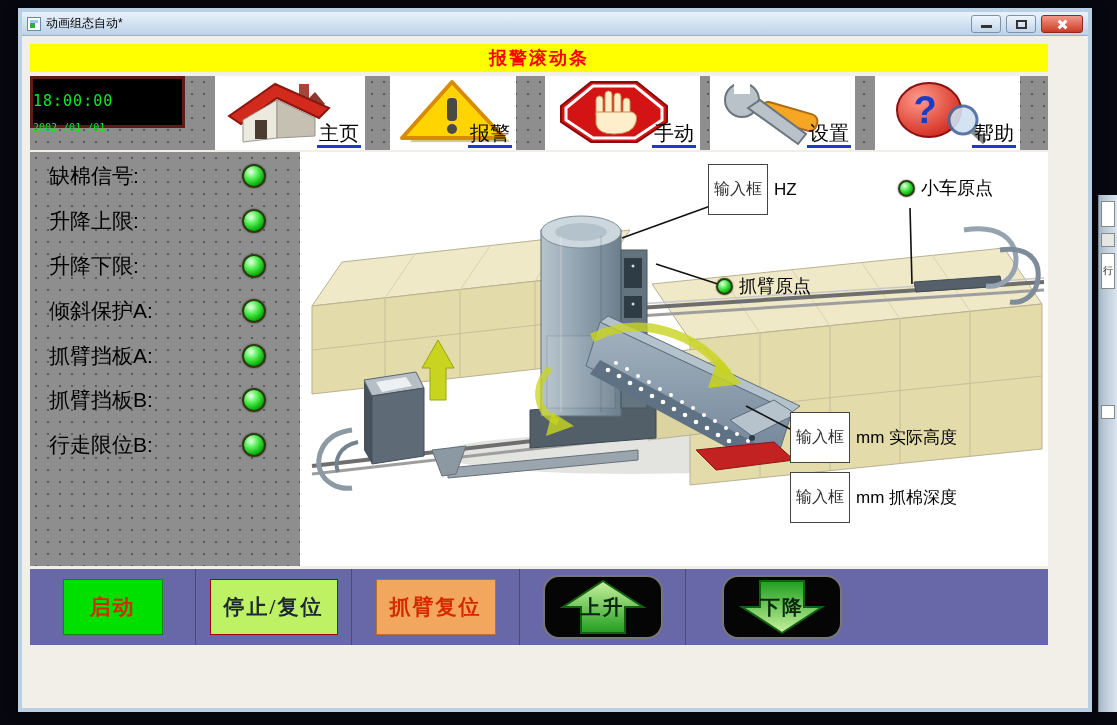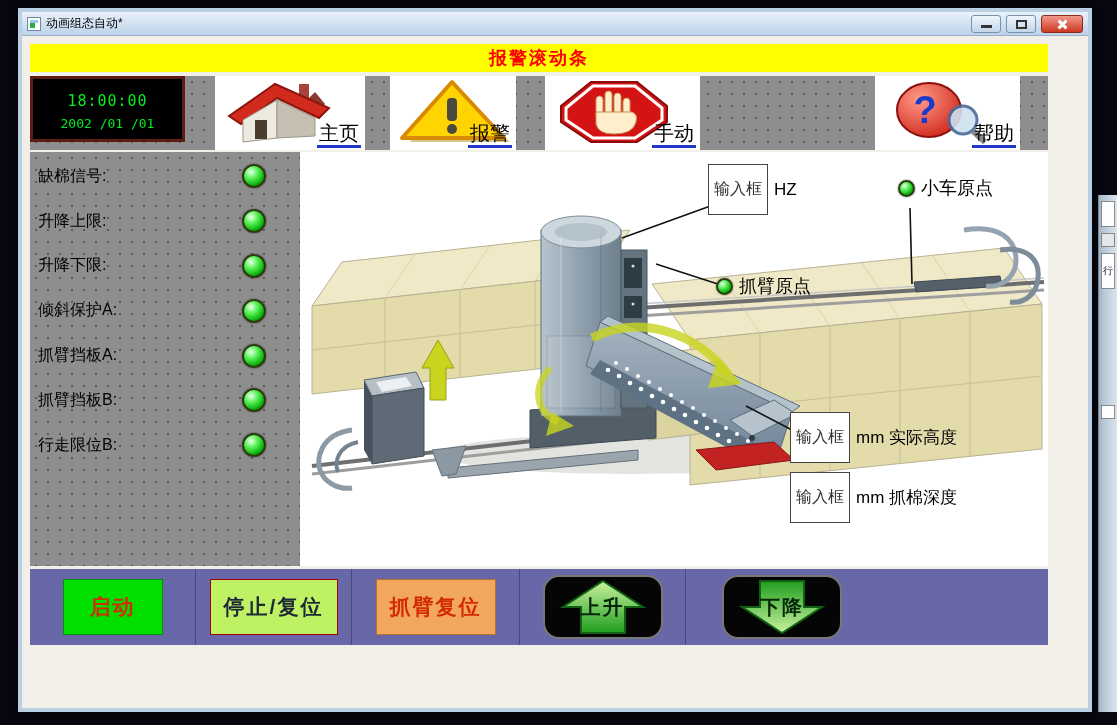--- a/index.html
+++ b/index.html
@@ -40,39 +40,39 @@
 
   
   .alarm-banner{position:absolute;left:8px;top:8px;width:1018px;height:28px;
     background:#ffff00;color:#ff0000;font-size:18px;font-weight:bold;
     text-align:center;line-height:28px;letter-spacing:2px}
 
   
   .dotted{background-color:#8e8e8e;
     background-image:radial-gradient(#5a5a5a 1px,transparent 1.3px);background-size:12px 12px}
   .toolbar{position:absolute;left:8px;top:40px;width:1018px;height:74px}
-  .clock{position:absolute;left:0;top:0;width:155px;height:66px;background:#000;
-    border:3px solid #5d1d15;text-align:center;padding-top:13px}
+  .clock{position:absolute;left:0;top:0;width:155px;height:52px;background:#000;
+    border:3px solid #5d1d15;padding-top:13px}
   .clock-time{font-family:"DejaVu Sans Mono",monospace;font-size:15px;color:#00ee22;letter-spacing:1px}
-  .clock-date{font-family:"DejaVu Sans Mono",monospace;font-size:13px;color:#00ee22;margin-top:6px}
+  .clock-date{font-family:"DejaVu Sans Mono",monospace;font-size:10px;color:#00ee22;margin-top:12px}
   .nav-cell{position:absolute;top:0;height:74px;background:#fff;cursor:pointer}
   .c-home{left:185px;width:150px}
   .c-alarm{left:360px;width:126px}
   .c-manual{left:515px;width:155px}
   .c-settings{left:680px;width:145px}
   .c-help{left:845px;width:145px}
   .nav-cell svg{position:absolute;left:4px;top:2px}
   .nav-label{position:absolute;right:4px;bottom:2px;font-size:20px;font-weight:normal;color:#000;
     border-bottom:3px solid #2238cc;padding:0 2px 1px 2px;line-height:1.1}
 
   
   .content{position:absolute;left:8px;top:116px;width:1018px;height:414px;display:flex}
   .status-panel{width:270px;height:100%;padding-top:2px}
   .status-row{height:44.8px;display:flex;align-items:center}
-  .status-label{margin-left:8px;font-size:16px;color:#000}
+  .status-label{margin-left:19px;font-size:21px;color:#000}
   .led{width:24px;height:24px;border-radius:50%;flex:none;
     background:radial-gradient(circle at 35% 30%,#eaffea,#55f055 35%,#0bb00b 70%,#063f06);
     border:2px solid #2c3a10;box-shadow:0 0 2px rgba(0,0,0,.6)}
   .status-row .led{margin-left:auto;margin-right:34px}
   .image-area{position:relative;width:748px;height:414px;background:#fff;overflow:hidden}
   .machine{position:absolute;left:0;top:2px}
   .anno{position:absolute;display:flex;align-items:center;gap:6px;white-space:nowrap}
   .anno-hz{left:408px;top:12px}
   .anno-cart{left:598px;top:24px}
   .anno-arm{left:416px;top:122px}
@@ -83,21 +83,21 @@
   .anno-unit{font-size:17px;color:#000}
   .anno-text{font-size:18px;color:#000}
   .led-sm{width:17px;height:17px;border-width:2px}
 
   
   .control-bar{position:absolute;left:8px;top:533px;width:1018px;height:76px;
     background:#6868a8;display:flex}
   .seg{height:100%;display:flex;align-items:center;justify-content:center;
     border-right:1px solid #4a4a78;flex:none}
   .s0{width:166px}.s1{width:156px}.s2{width:168px}.s3{width:170px}.s4{width:166px}.s5{width:192px;border-right:none}
-  .cbtn{border:none;font-family:Liberation Sans, sans-serif;font-weight:bold;font-size:21px;cursor:pointer;letter-spacing:2px}
+  .cbtn{border:none;font-family:Liberation Serif, serif;font-weight:bold;font-size:21px;cursor:pointer;letter-spacing:2px}
   .btn-start{width:100px;height:56px;background:#00e000;color:#d42a00;border:1px solid #0a8a0a}
   .btn-stop{width:128px;height:56px;background:#bef264;color:#1e2834;border:1px solid #a00006}
   .btn-reset{width:120px;height:56px;background:#f2a75e;color:#d42a00;border:1px solid #b87230}
   .btn-up,.btn-down{position:relative;width:120px;height:64px;background:#050505;
     border-radius:16px;border:2px solid #787878;overflow:hidden;padding:0}
   .btn-up svg,.btn-down svg{position:absolute;left:0;top:0}
   .updown-label{position:absolute;left:0;right:0;top:50%;transform:translateY(-50%);
     text-align:center;color:#06260a;font-size:20px;font-weight:bold;z-index:2;letter-spacing:2px}
 </style>
 </head>
@@ -169,20 +169,29 @@
           <polygon points="44,8 86,8 113,30 113,42 86,60 44,60 17,42 17,30" fill="none" stroke="#ffffff" stroke-width="3"></polygon>
           <rect x="47" y="18" width="7" height="22" rx="3.5" fill="#ffeecc" stroke="#c89050"></rect>
           <rect x="56" y="13" width="7" height="27" rx="3.5" fill="#ffeecc" stroke="#c89050"></rect>
           <rect x="65" y="15" width="7" height="25" rx="3.5" fill="#ffeecc" stroke="#c89050"></rect>
           <rect x="74" y="20" width="7" height="20" rx="3.5" fill="#ffeecc" stroke="#c89050"></rect>
           <path d="M47,34 h36 q6,2 4,10 q-3,12 -22,12 q-16,0 -18,-10 z" fill="#ffeecc" stroke="#c89050"></path>
         </svg>
         <span class="nav-label">手动</span>
       </div>
 
+      <div class="nav-cell c-settings">
+        <svg width="120" height="68" viewBox="0 0 120 68">
+          <rect x="46" y="30" width="58" height="17" rx="7" transform="rotate(16 75 38)" fill="#f5a623" stroke="#b06a10" stroke-width="2"></rect>
+          <circle cx="28" cy="22" r="17" fill="#b9c2c9" stroke="#6a747c" stroke-width="2"></circle>
+          <rect x="20" y="2" width="16" height="14" fill="#ffffff"></rect>
+          <polygon points="34,30 46,22 92,56 84,66" fill="#b9c2c9" stroke="#6a747c" stroke-width="2"></polygon>
+        </svg>
+        <span class="nav-label">设置</span>
+      </div>
 
       <div class="nav-cell c-help">
         <svg width="120" height="68" viewBox="0 0 120 68">
           <defs>
             <radialGradient id="redSphere" cx="0.35" cy="0.3" r="0.9">
               <stop offset="0" stop-color="#ff9a8a"></stop>
                 <stop offset="1" stop-color="#c81408"></stop>
             </radialGradient>
           </defs>
           <ellipse cx="50" cy="32" rx="32" ry="27" fill="url(#redSphere)" stroke="#8c1010" stroke-width="2"></ellipse>

